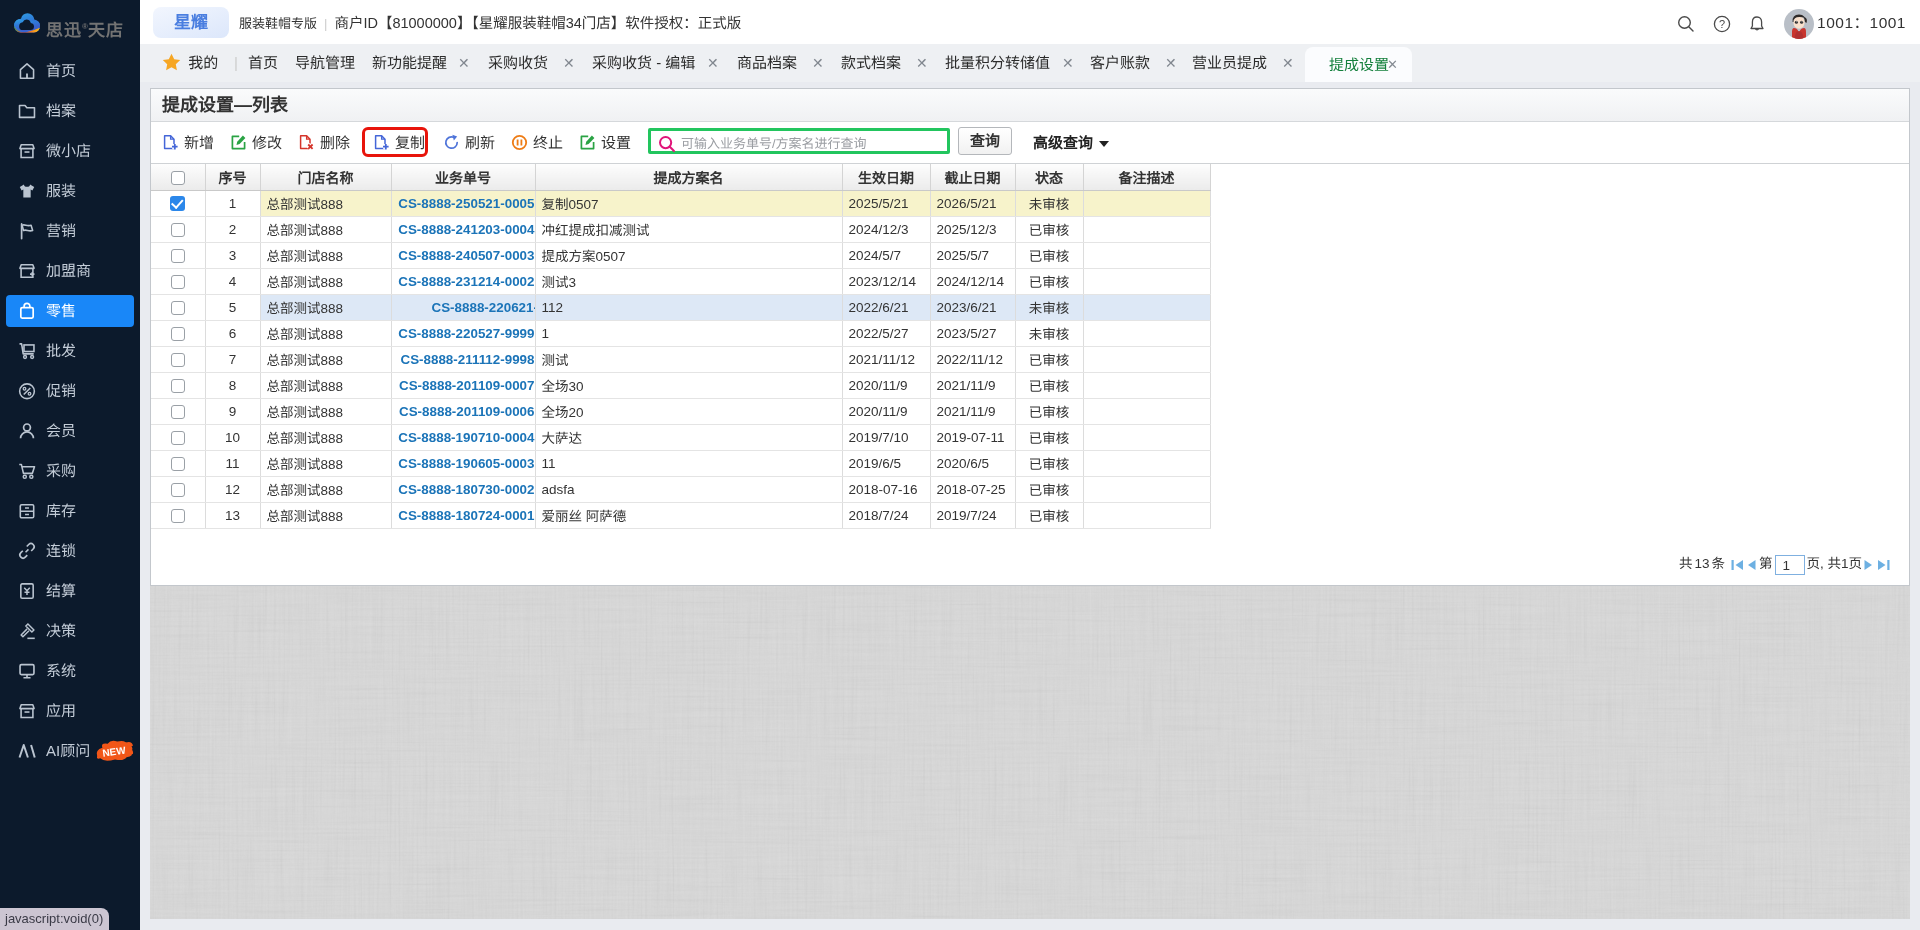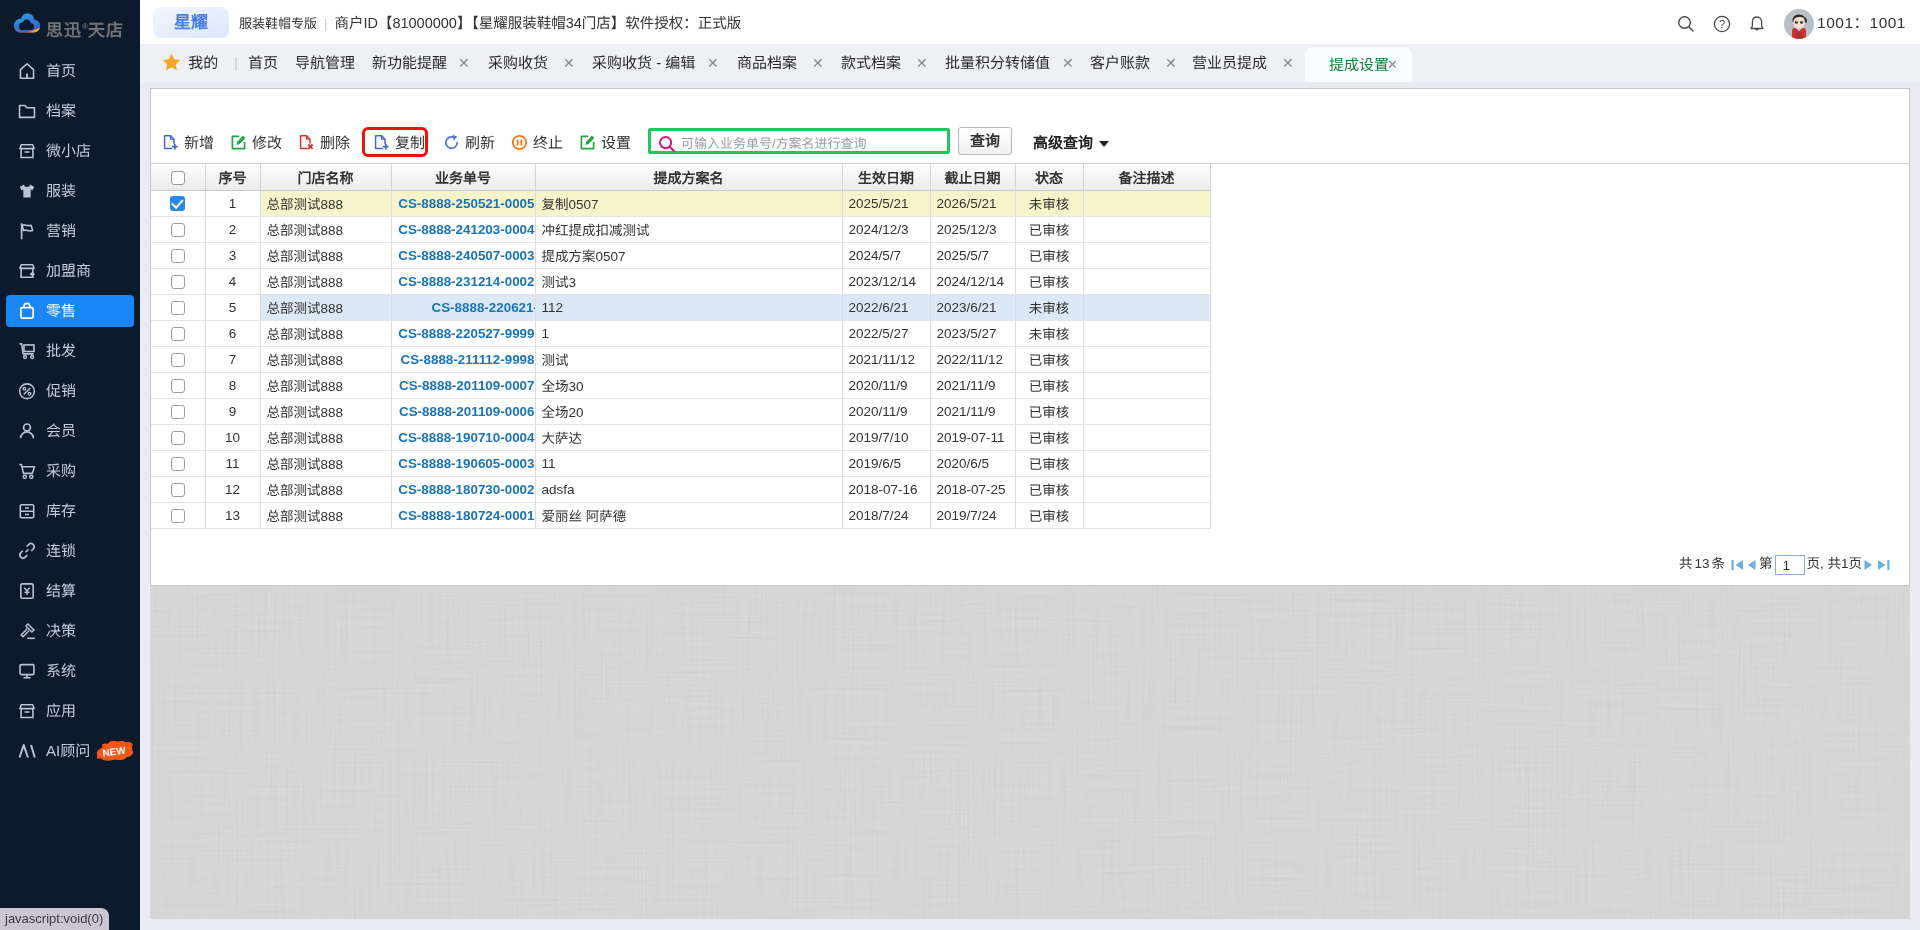--- a/index.html
+++ b/index.html
@@ -314,20 +314,21 @@
 <div class="item" style="left:805px">批量积分转储值</div>
 <div class="item" style="left:922px"><span class="x">✕</span></div>
 <div class="item" style="left:950px">客户账款</div>
 <div class="item" style="left:1025px"><span class="x">✕</span></div>
 <div class="item" style="left:1052px">营业员提成</div>
 <div class="item" style="left:1142px"><span class="x">✕</span></div>
 </div>
 
 <div id="content">
   <div id="panel">
+    <div id="ptitle">提成设置—列表</div>
     <div id="toolbar">
 <div class="tbtn" style="left:11px"><svg width="17" height="17" viewBox="0 0 17 17">
             <path d="M2.6 1.8 H8.6 L12 5.2 V14.6 H2.6 Z" fill="none" stroke="#4466d8" stroke-width="1.5" stroke-linejoin="round"></path>
             <path d="M8.6 1.8 V5.2 H12" fill="none" stroke="#4466d8" stroke-width="1.3"></path>
             <path d="M10 12.7 h5.6 M12.8 9.9 v5.6" stroke="#fff" stroke-width="4"></path>
             <path d="M10 12.7 h5.6 M12.8 9.9 v5.6" stroke="#4466d8" stroke-width="1.8"></path>
           </svg>新增</div>
 <div class="tbtn" style="left:79px"><svg width="17" height="17" viewBox="0 0 17 17">
             <path d="M14.6 8 V14.6 H2.4 V2.4 H9.2" fill="none" stroke="#2aa344" stroke-width="1.7" stroke-linejoin="round"></path>
             <path d="M6.5 11.1 L7.2 7.7 L12.9 1.6 L15.4 3.9 L9.6 10 Z" fill="#2aa344"></path>

